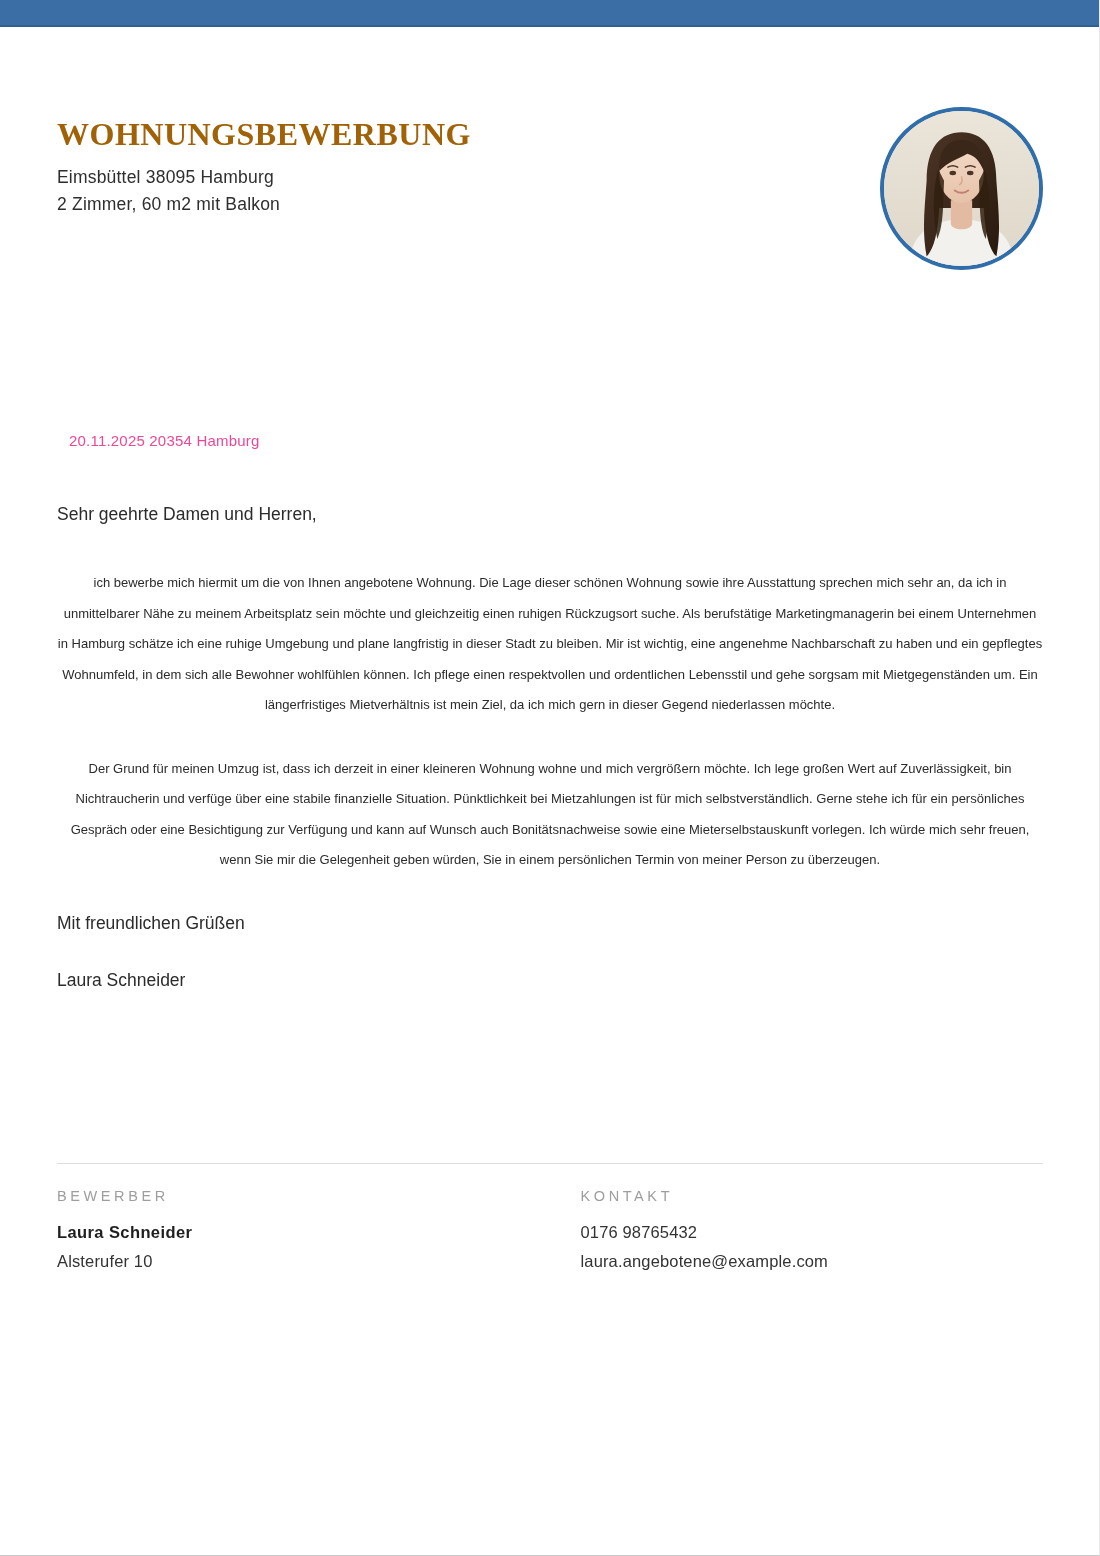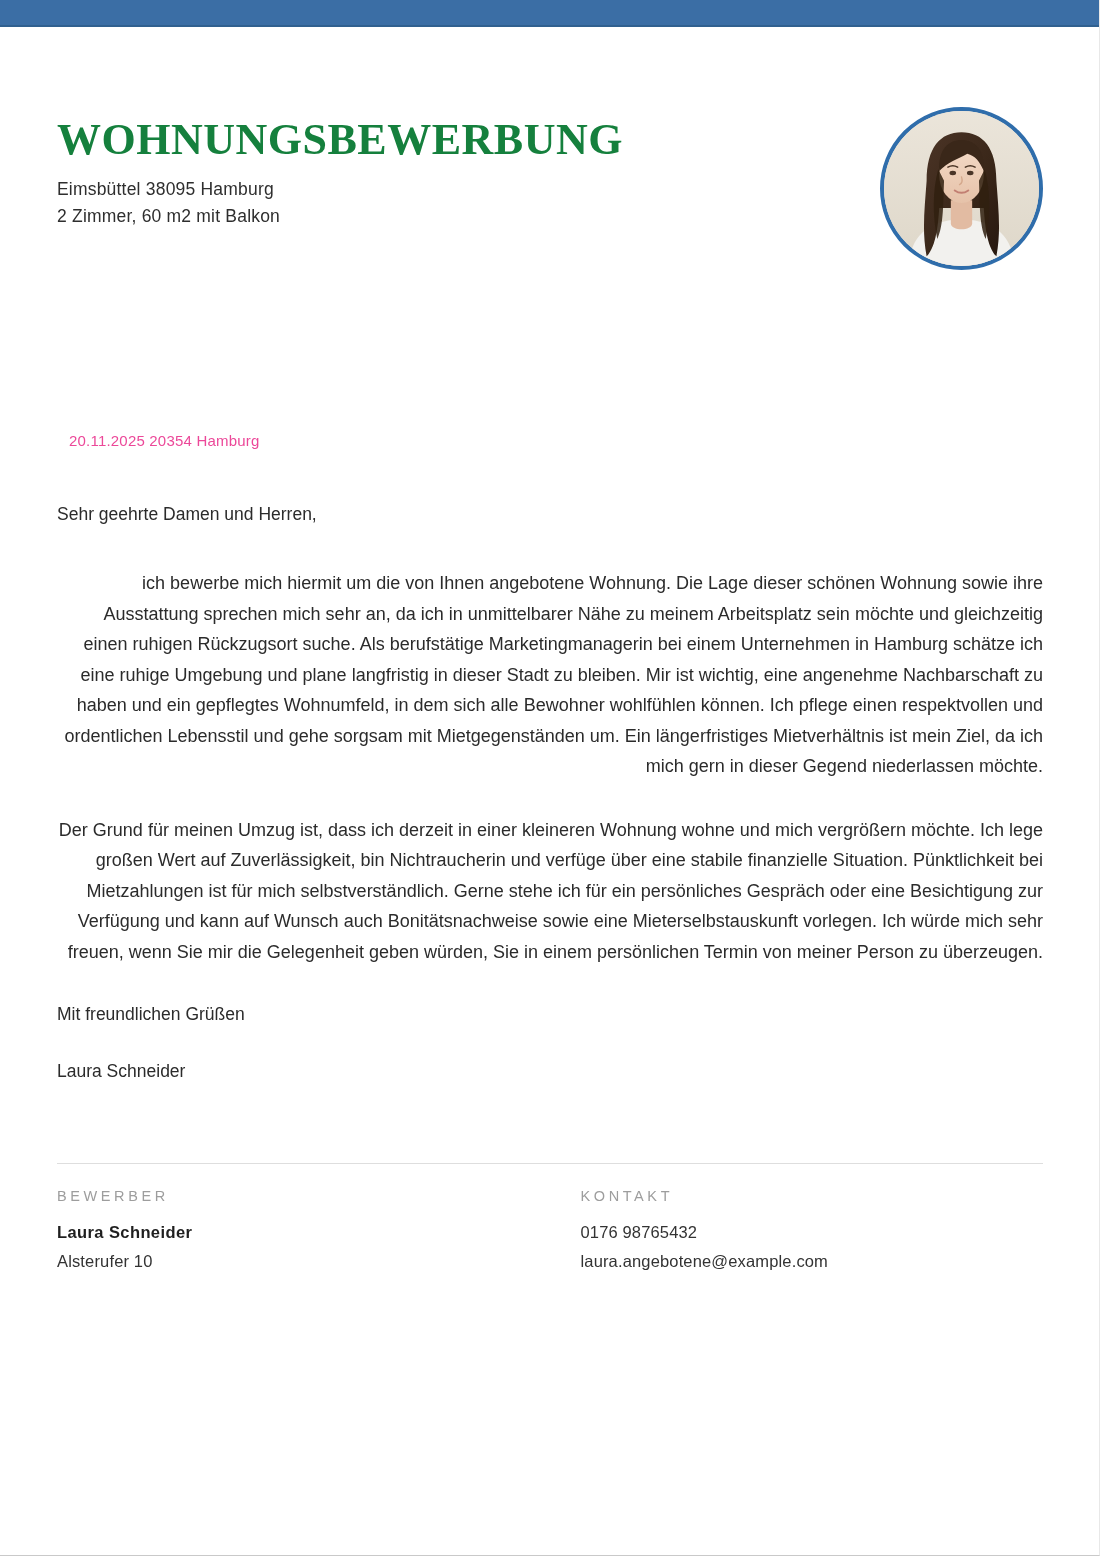--- a/index.html
+++ b/index.html
@@ -46,24 +46,24 @@
     justify-content: space-between;
   }
 
   .header-text {
     padding-top: 12px;
   }
 
   .doc-title {
     font-family: "Liberation Serif", serif;
     font-weight: bold;
-    font-size: 44px;
+    font-size: 32px;
     line-height: 1.0;
     letter-spacing: 0.5px;
-    color: #15803d;
+    color: #a16207;
     margin: 0 0 14px 0;
     white-space: nowrap;
   }
 
   .subtitle-line {
     font-family: "Liberation Sans", sans-serif;
     font-size: 17.5px;
     line-height: 27px;
     color: #2e2e2e;
     letter-spacing: 0.2px;
@@ -103,25 +103,25 @@
   }
 
   .salutation {
     font-size: 17.5px;
     color: #2b2b2b;
     line-height: 28px;
     margin: 0 0 40px 0;
   }
 
   .para {
-    font-size: 18px;
+    font-size: 13px;
     color: #2b2b2b;
     line-height: 30.5px;
     margin: 12px 0 33px 0;
-    text-align: right;
+    text-align: center;
   }
 
   .closing {
     font-size: 17.5px;
     color: #2b2b2b;
     line-height: 28px;
     margin: 8px 0 0 0;
   }
 
   .signature {

